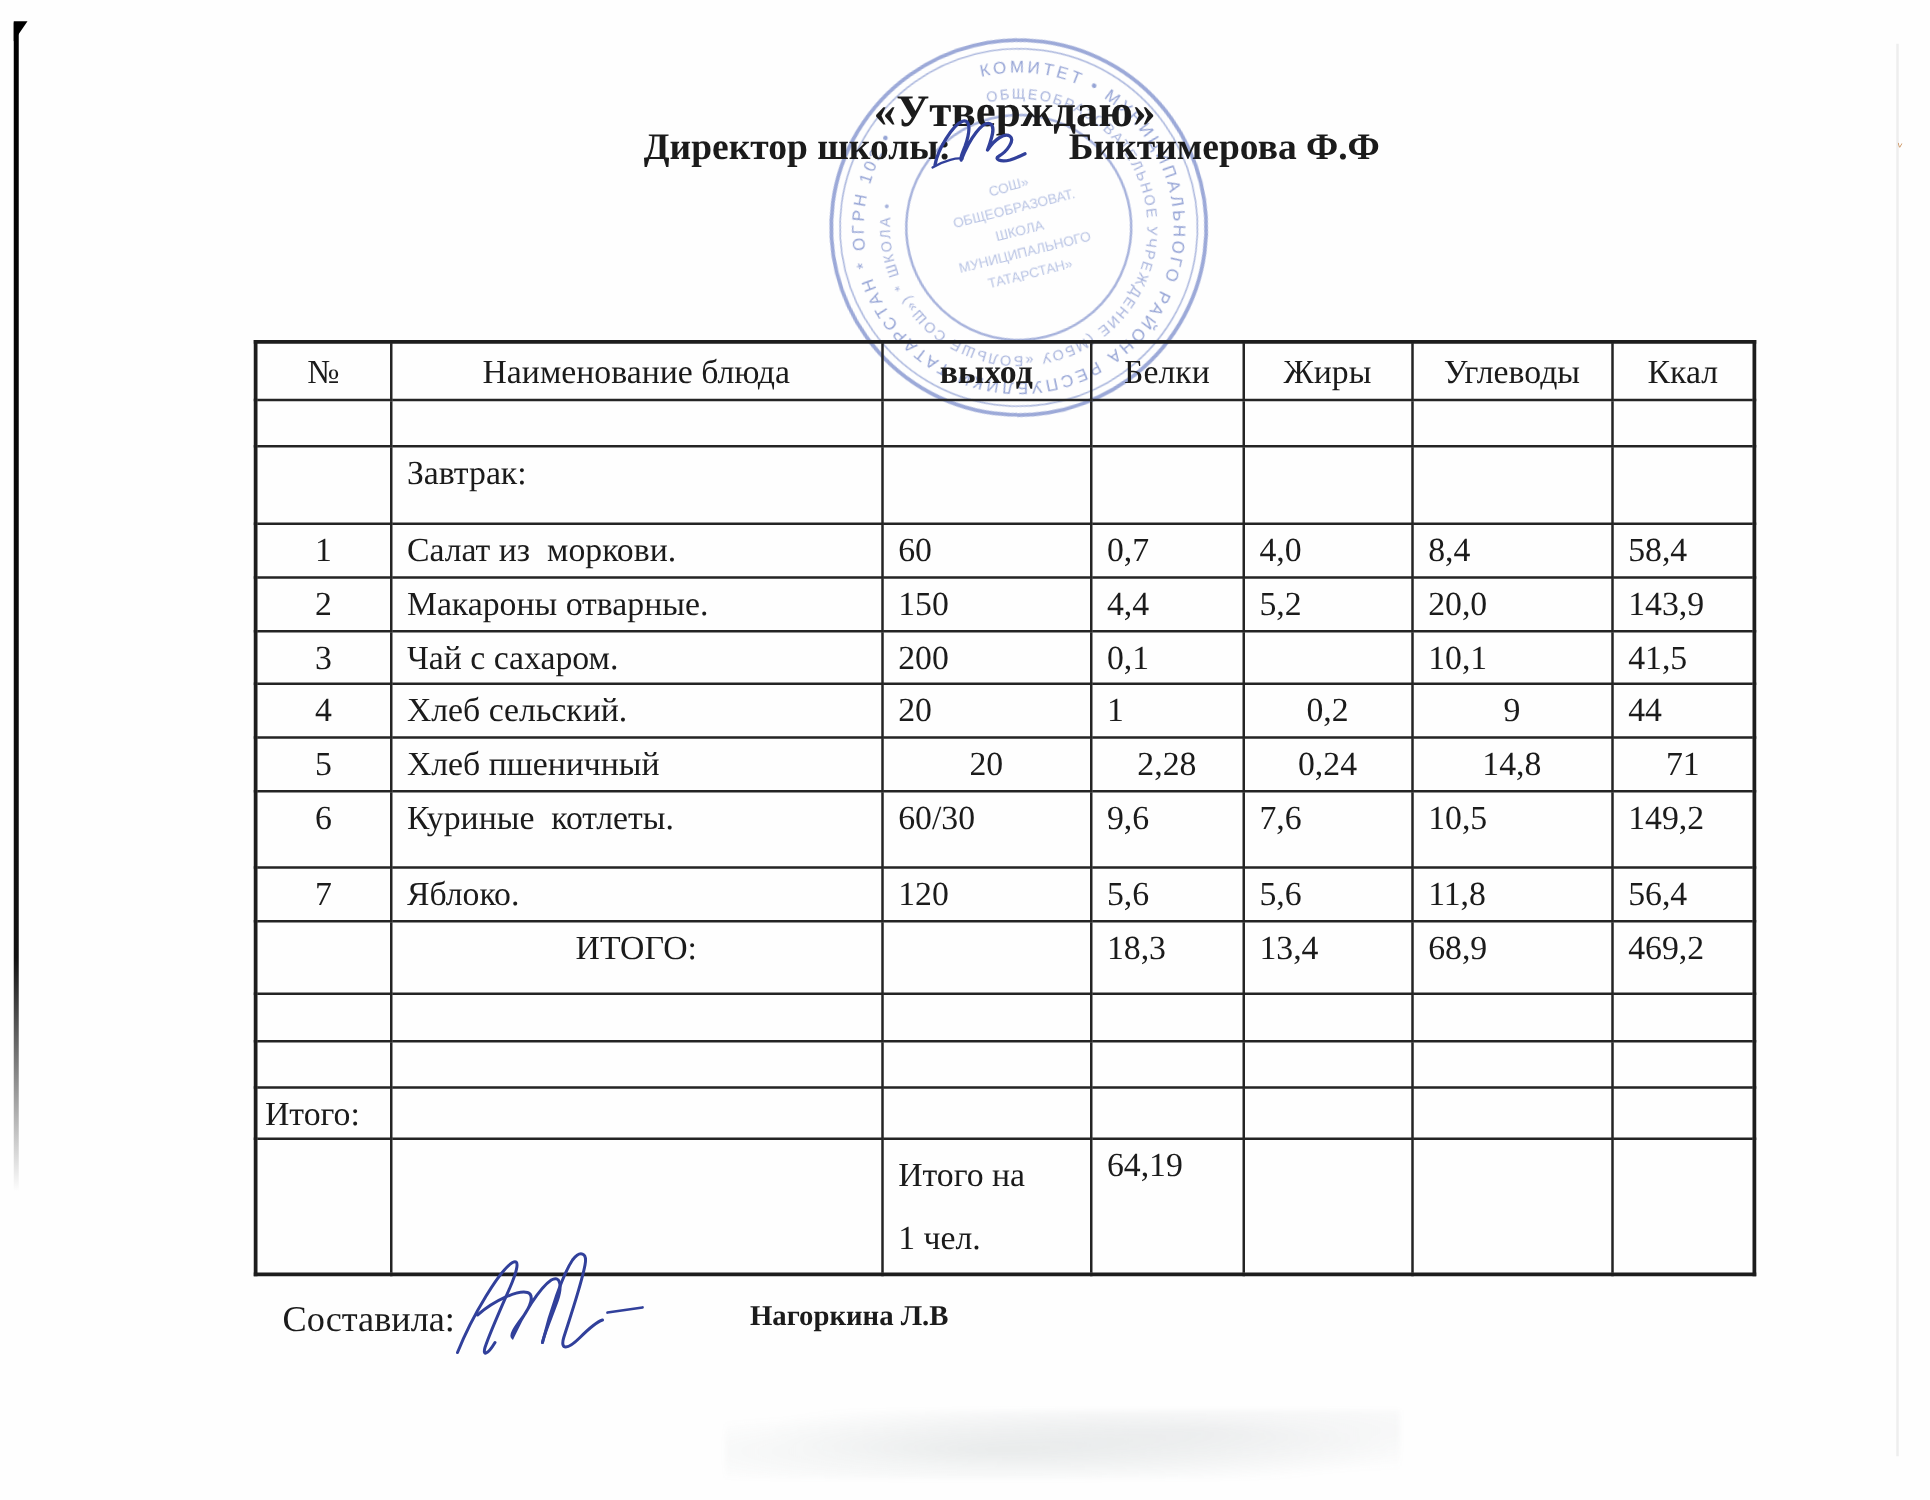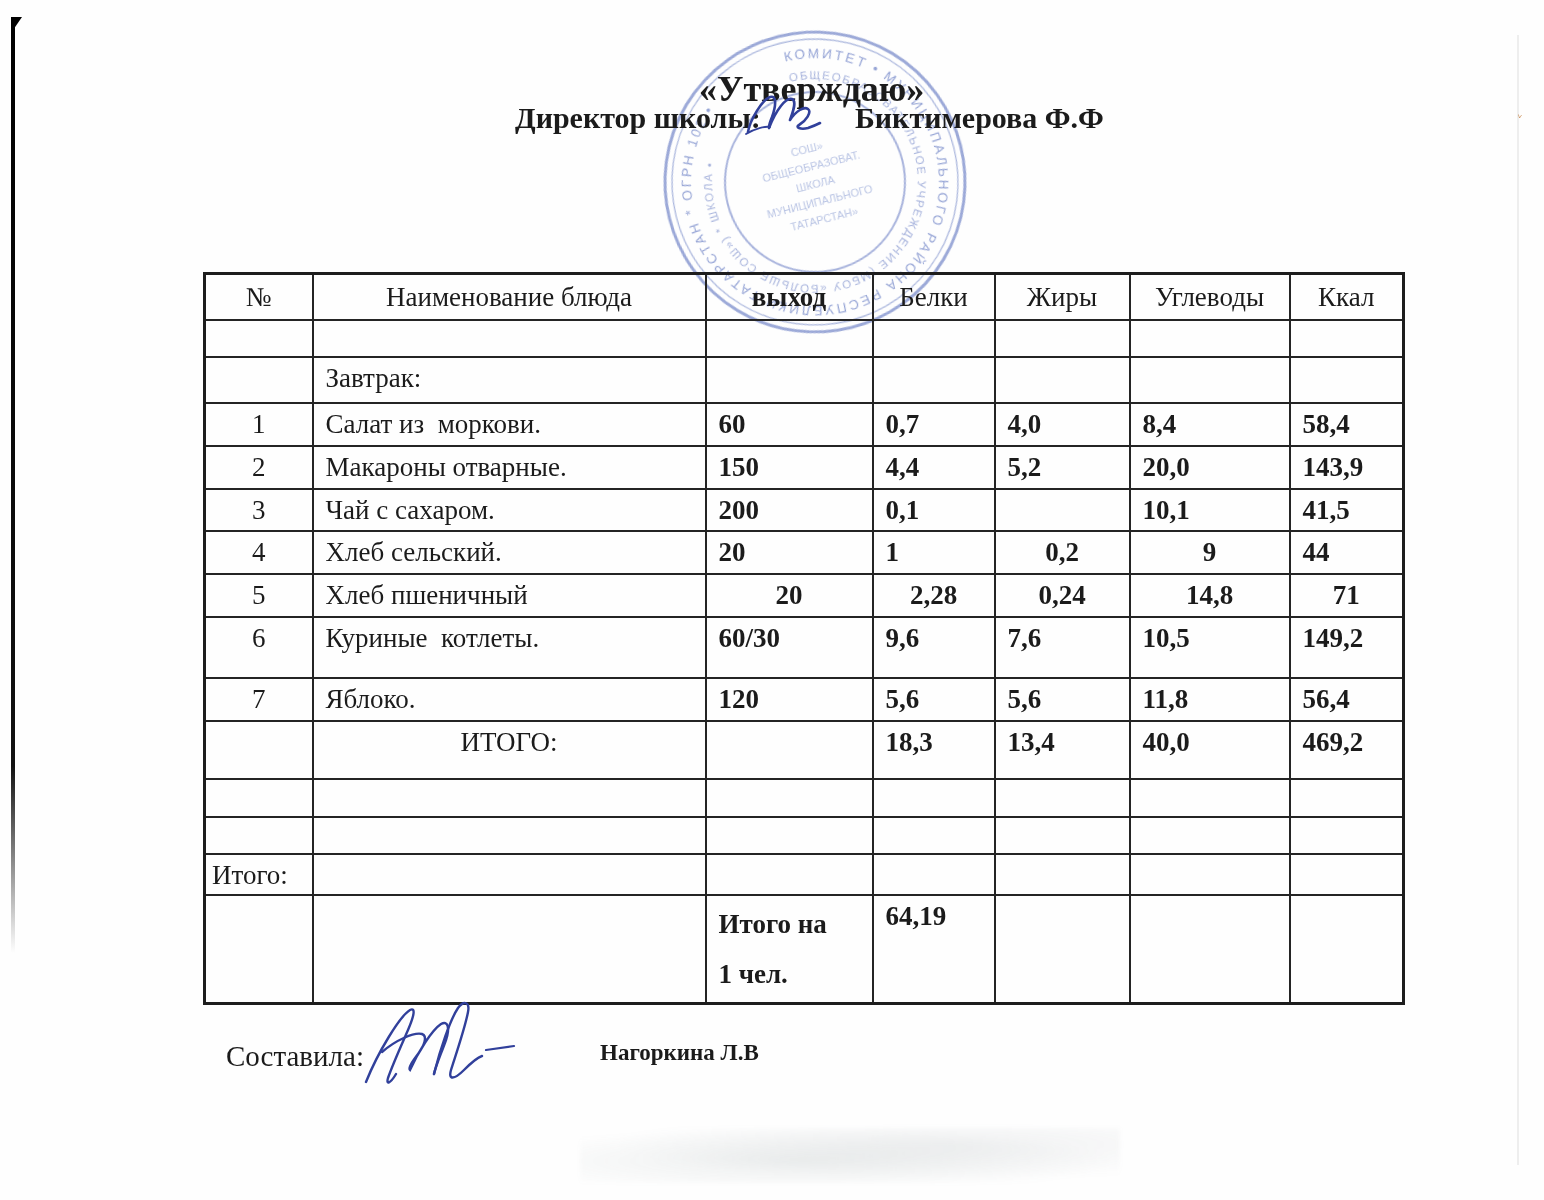--- a/index.html
+++ b/index.html
@@ -37,21 +37,21 @@
   .tbl-wrap{position:absolute;left:203px;top:272px;}
   table.menu{border-collapse:collapse;table-layout:fixed;width:1199px;
     font-size:27px;}
   table.menu th,table.menu td{
     border:2px solid #242424;padding:4px 2px 2px 12px;
     vertical-align:top;white-space:pre-wrap;overflow:hidden;line-height:1.22;}
   table.menu{border:3px solid #1d1d1d;}
   table.menu th{font-weight:normal;text-align:center;padding:6px 2px 2px 2px;height:36px;}
   table.menu th.bold{font-weight:bold;}
   table.menu td.c{text-align:center;padding-left:2px;}
-  table.menu td.b{font-weight:bold;}
+  table.menu td.b{font-weight:normal;}
   table.menu td.col0{text-align:center;padding-left:2px;}
   table.menu td.ml{line-height:1.85;}
   
   .footer-label{left:226px;top:1040px;font-size:29px;}
   .footer-name{left:600px;top:1040px;font-size:23px;font-weight:bold;}
   .sig-author{position:absolute;left:338px;top:990px;width:210px;height:115px;}
 </style>
 </head>
 <body>
 
@@ -122,21 +122,21 @@
       <tbody>
           <tr style="height: 37px;">
             <td class="col0"></td>
             <td></td>
             <td></td>
             <td></td>
             <td></td>
             <td></td>
             <td></td>
           </tr>
-          <tr style="height: 46px;">
+          <tr style="height: 62px;">
             <td class="col0"></td>
             <td>Завтрак:</td>
             <td></td>
             <td></td>
             <td></td>
             <td></td>
             <td></td>
           </tr>
           <tr style="height: 43px;">
             <td class="col0">1</td>
@@ -200,21 +200,21 @@
             <td class="b">5,6</td>
             <td class="b">11,8</td>
             <td class="b">56,4</td>
           </tr>
           <tr style="height: 58px;">
             <td class="col0"></td>
             <td class="c">ИТОГО:</td>
             <td></td>
             <td class="b">18,3</td>
             <td class="b">13,4</td>
-            <td class="b">40,0</td>
+            <td class="b">68,9</td>
             <td class="b">469,2</td>
           </tr>
           <tr style="height: 38px;">
             <td class="col0"></td>
             <td></td>
             <td></td>
             <td></td>
             <td></td>
             <td></td>
             <td></td>

